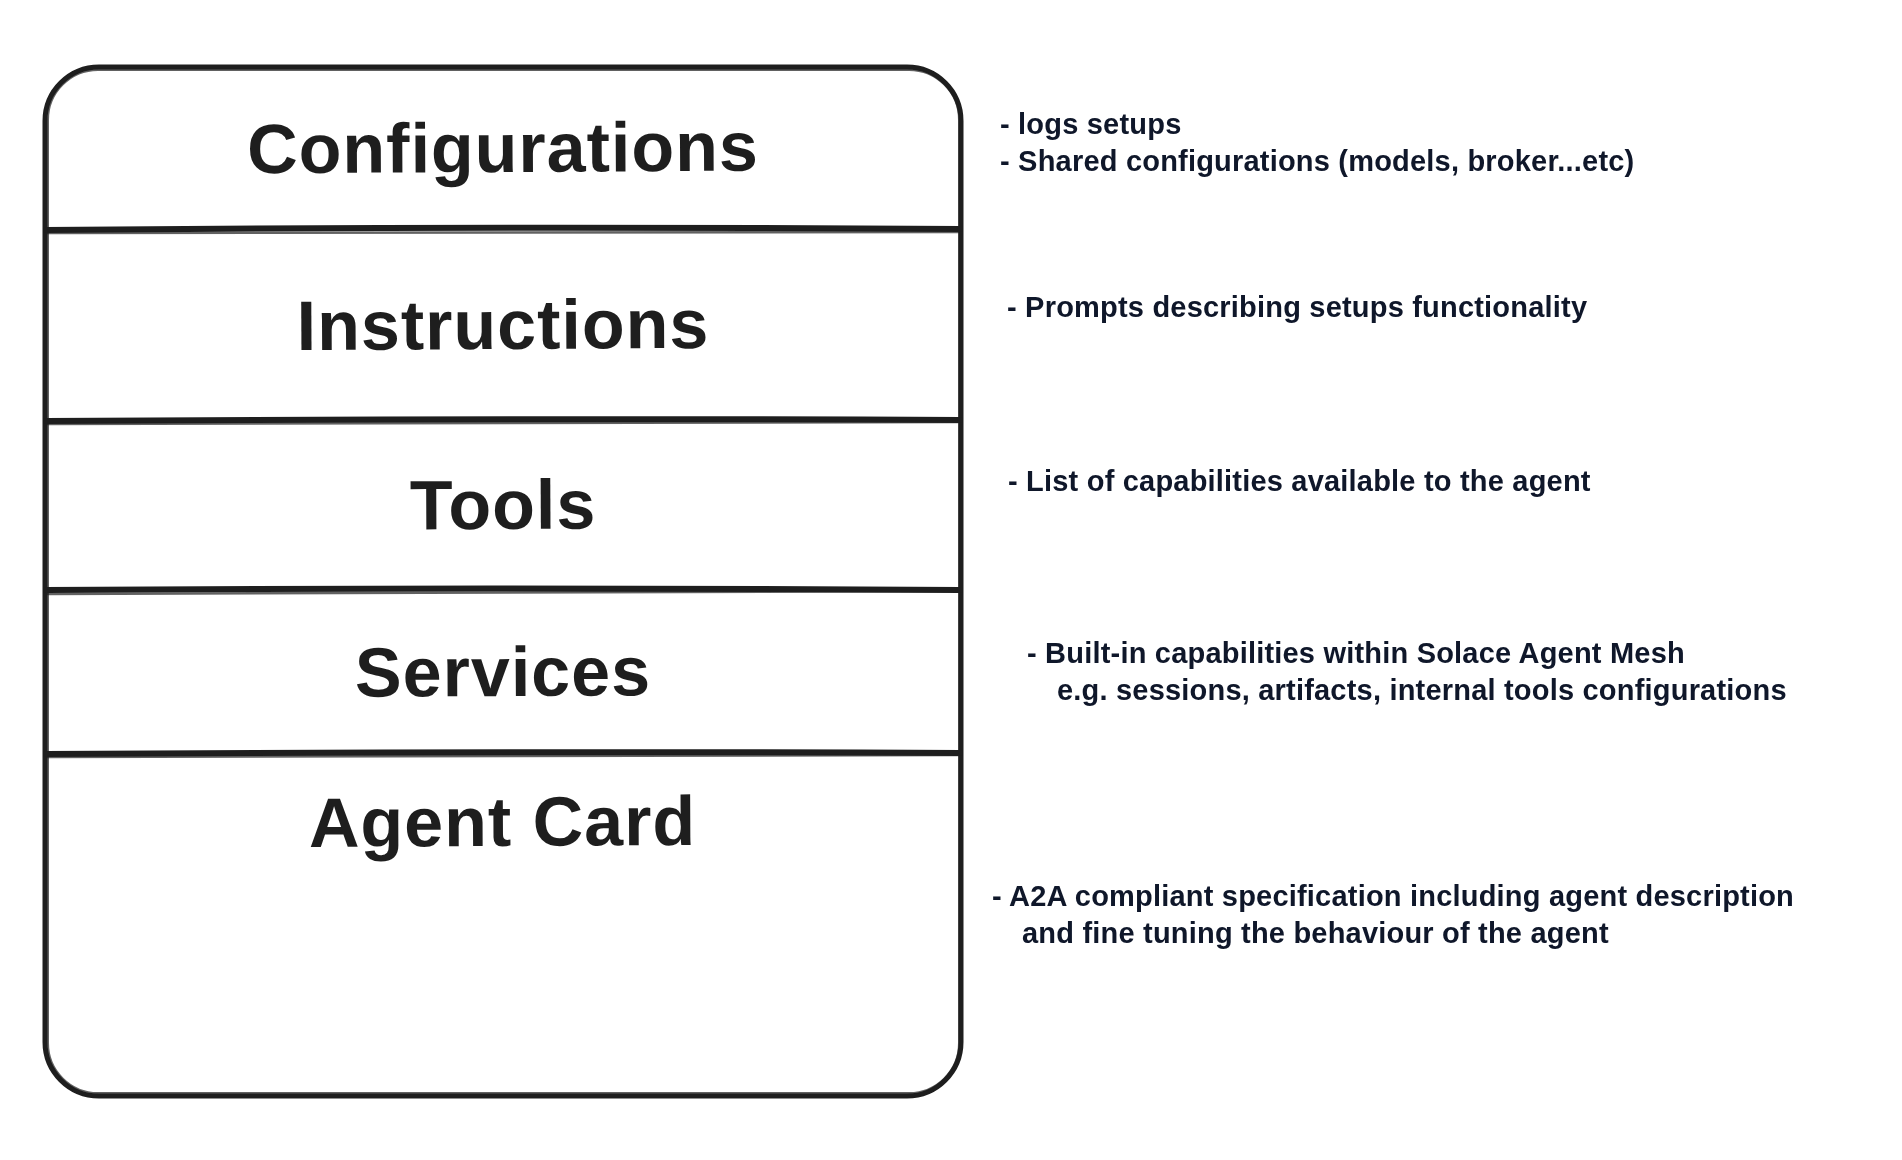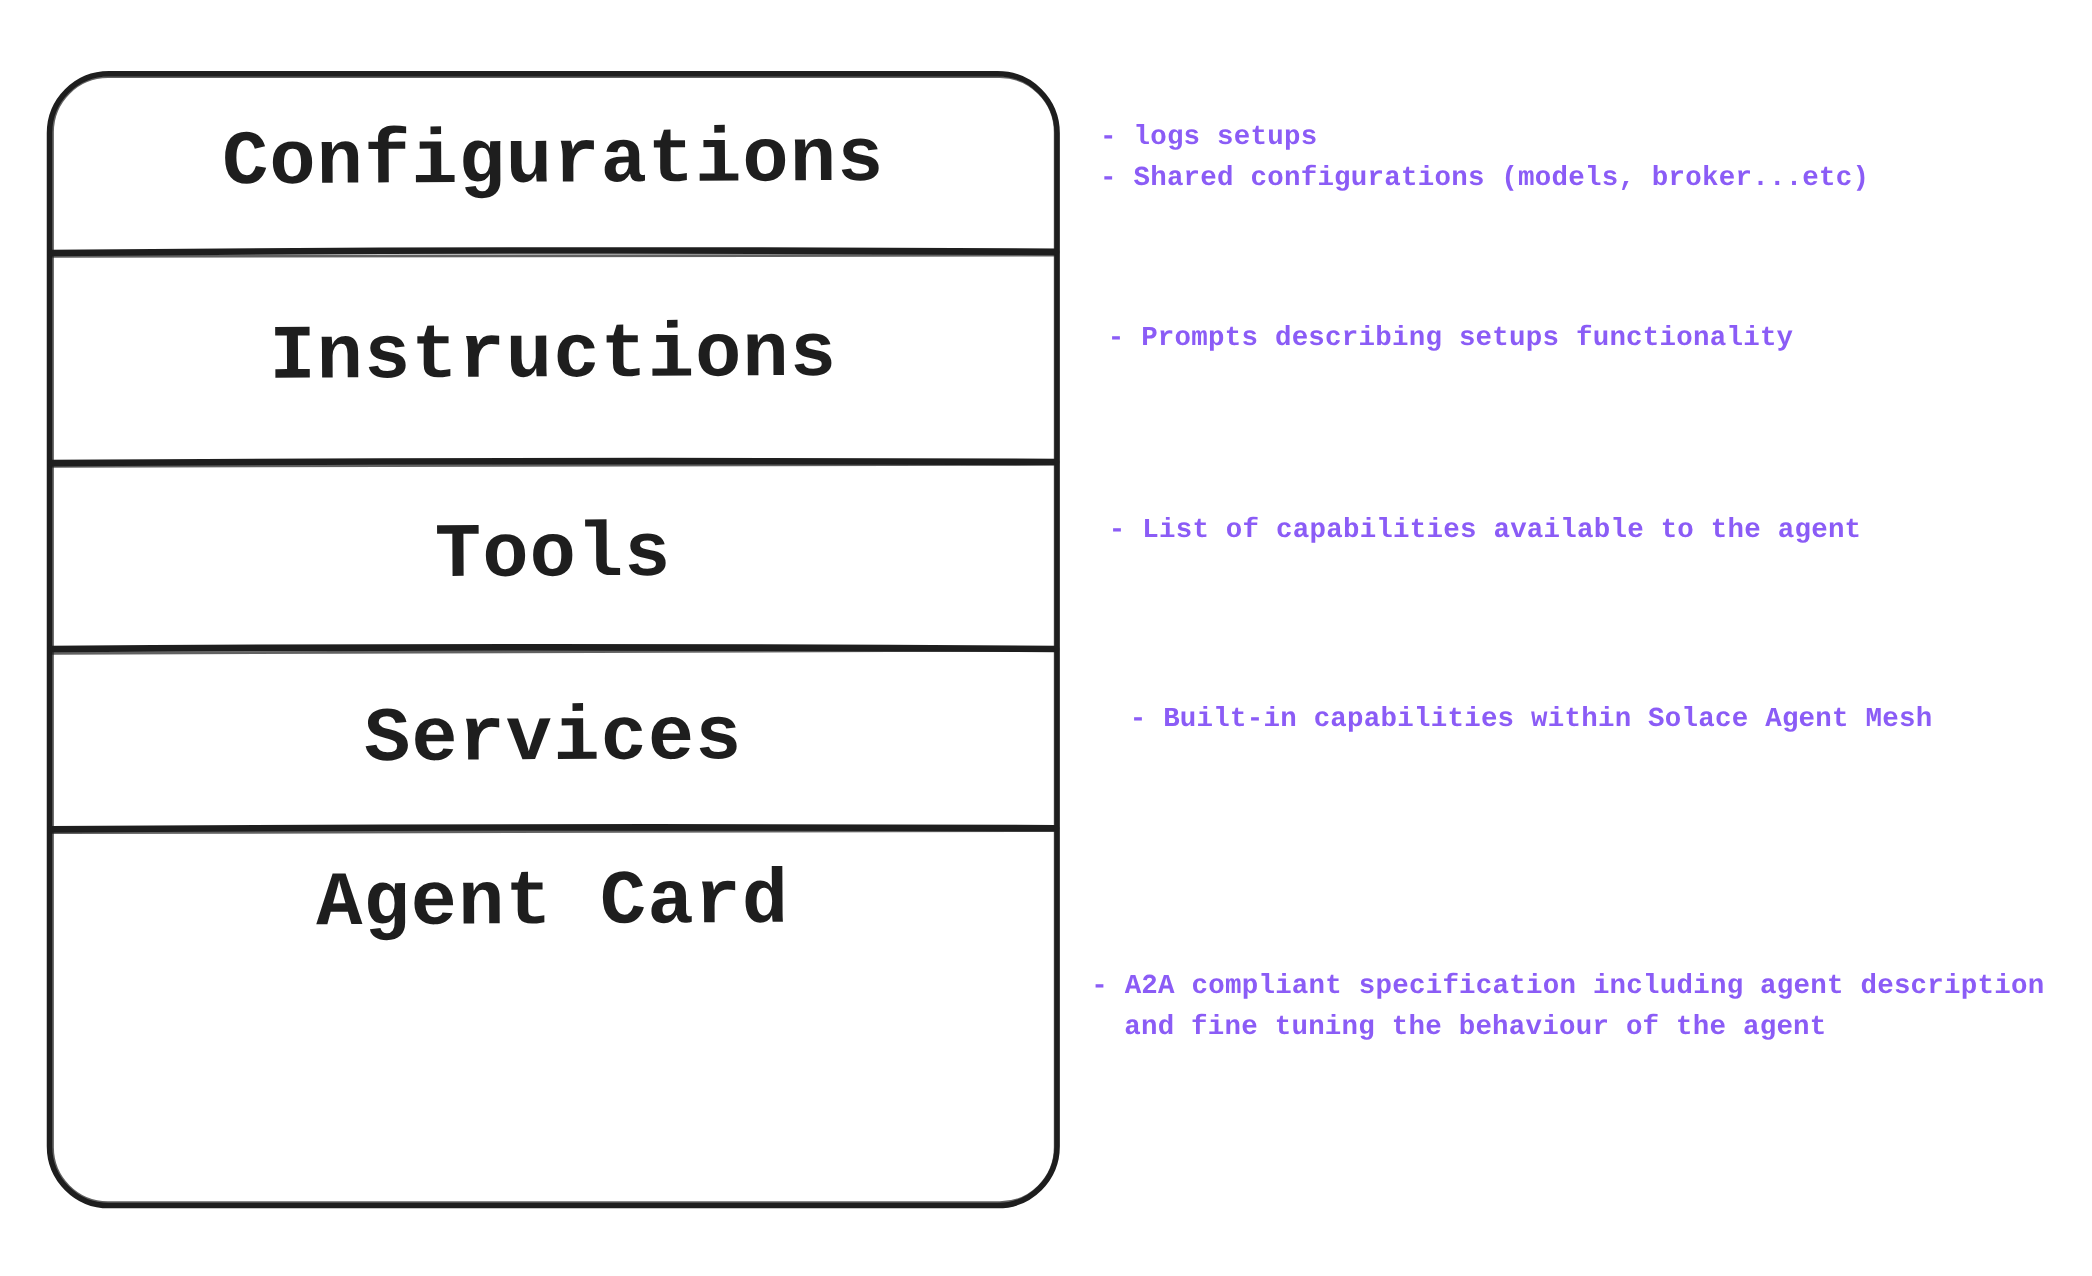--- a/index.html
+++ b/index.html
@@ -6,21 +6,21 @@
     margin: 0;
     padding: 0;
     background: #ffffff;
   }
   .canvas {
     position: relative;
     width: 1902px;
     height: 1160px;
     background: #ffffff;
     overflow: hidden;
-    font-family: Liberation Mono, monospace;
+    font-family: Liberation Sans, sans-serif;
     color: #1e1e1e;
   }
   .sketch-svg {
     position: absolute;
     left: 0;
     top: 0;
   }
   
   .section {
     position: absolute;
@@ -36,24 +36,24 @@
     transform: rotate(-0.3deg);
   }
   .s1 { top: 66px;  height: 163px; }
   .s2 { top: 229px; height: 191px; }
   .s3 { top: 420px; height: 170px; }
   .s4 { top: 590px; height: 164px; }
   .s5 { top: 754px; height: 344px; align-items: flex-start; padding-top: 28px; box-sizing: border-box; }
   
   .annot {
     position: absolute;
-    font-size: 25px;
+    font-size: 29px;
     font-weight: 700;
     letter-spacing: 0.2px;
-    color: #8b5cf6;
+    color: #0f172a;
     white-space: nowrap;
   }
   .annot-line { line-height: 37px; }
   .annot-line.indent { margin-left: 30px; }
   .a1 { top: 106px; left: 1000px; }
   .a2 { top: 289px; left: 1007px; }
   .a3 { top: 463px; left: 995px; margin-left: 13px; }
   .a4 { top: 635px; left: 995px; margin-left: 32px; }
   .a5 { top: 878px; left: 992px; }
 </style>
@@ -96,20 +96,21 @@
   <div class="annot a2">
     <div class="annot-line">- Prompts describing setups functionality</div>
   </div>
 
   <div class="annot a3">
     <div class="annot-line">- List of capabilities available to the agent</div>
   </div>
 
   <div class="annot a4">
     <div class="annot-line">- Built-in capabilities within Solace Agent Mesh</div>
+    <div class="annot-line indent">e.g. sessions, artifacts, internal tools configurations</div>
   </div>
 
   <div class="annot a5">
     <div class="annot-line">- A2A compliant specification including agent description</div>
     <div class="annot-line indent">and fine tuning the behaviour of the agent</div>
   </div>
 
 </div>
 
 </body></html>

